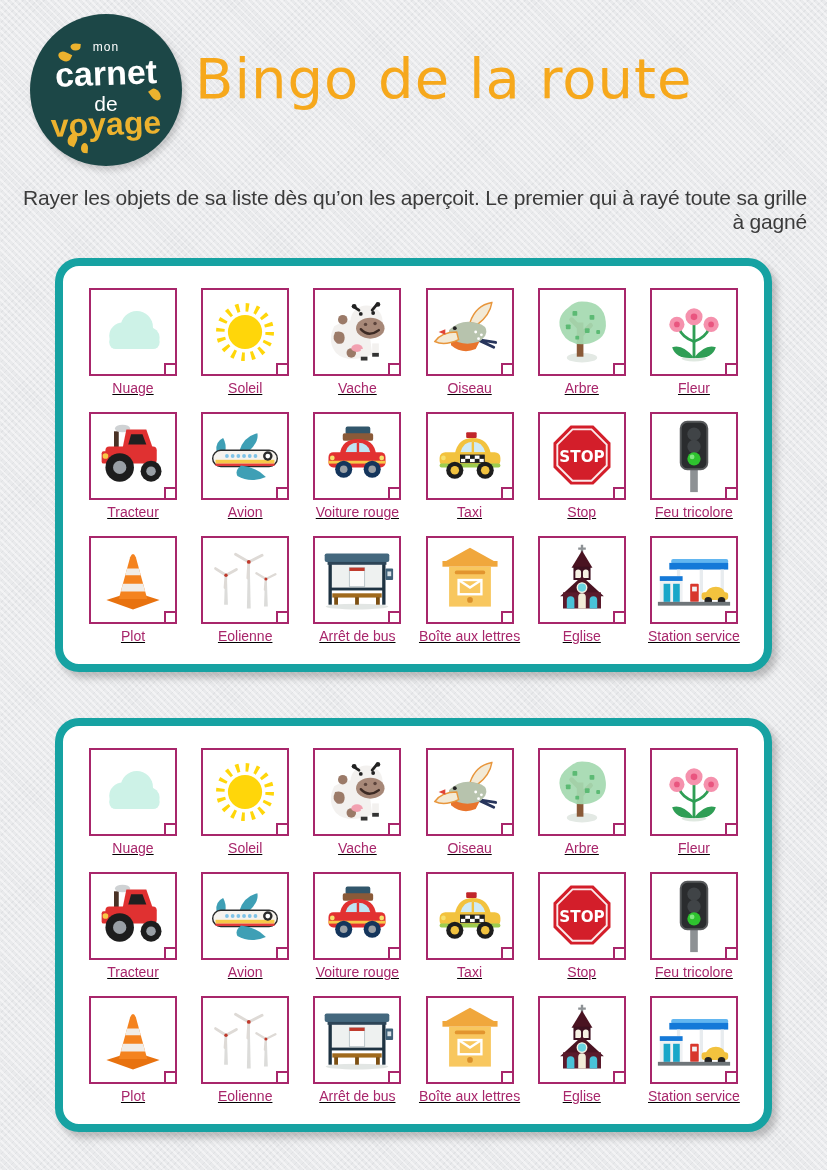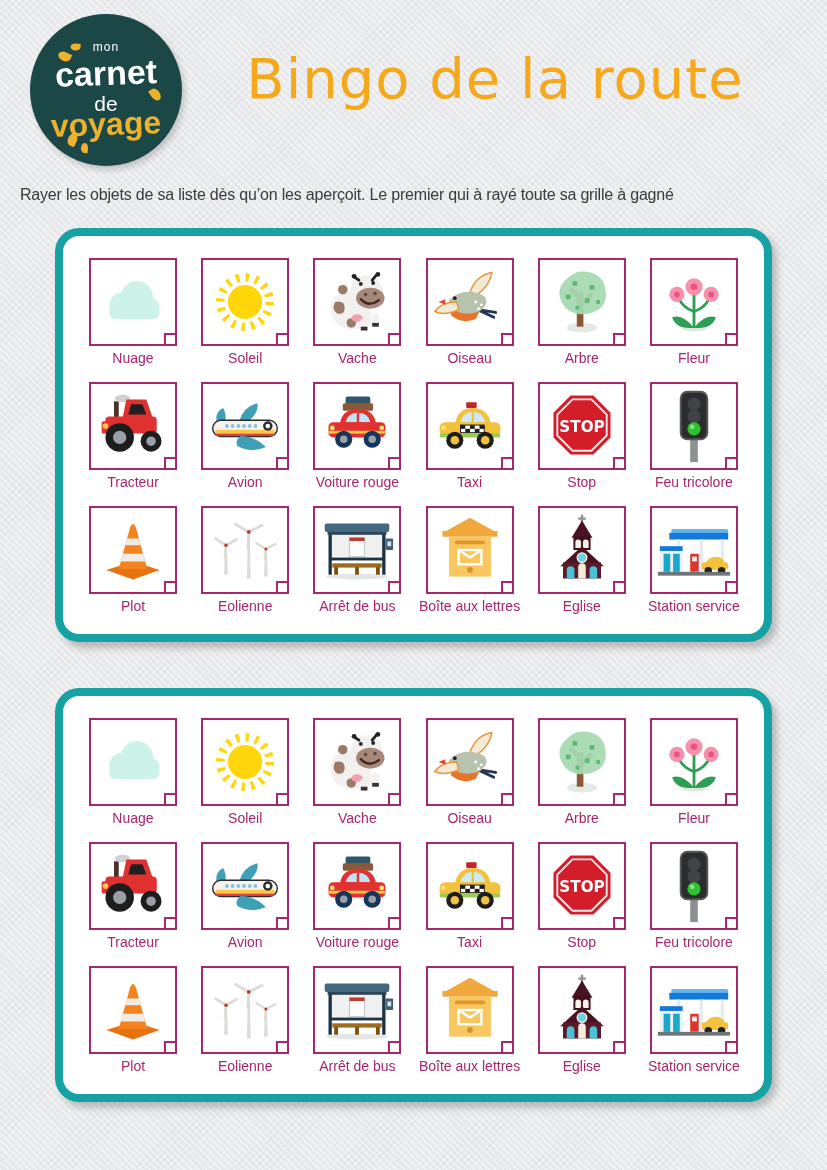--- a/index.html
+++ b/index.html
@@ -23,38 +23,38 @@
   .l-carnet { top:40px;  font-size:34px; font-weight:bold; transform:rotate(-2deg); }
   .l-de     { top:78px;  font-size:21px; }
   .l-voyage { top:92px;  font-size:32px; font-weight:bold; color:var(--logo_yellow,#ecb22e) !important; transform:rotate(-2deg); }
   .drop { position:absolute; width:9px; height:13px; background:var(--logo_yellow,#ecb22e); border-radius:0 50% 50% 50%; }
   .d1 { left:30px; top:36px; transform:rotate(115deg); }
   .d2 { left:42px; top:28px; transform:rotate(95deg); width:7px; height:10px; }
   .d3 { right:22px; top:74px; transform:rotate(-35deg); }
   .d4 { left:38px; bottom:20px; transform:rotate(205deg); }
   .d5 { left:51px; bottom:13px; transform:rotate(185deg); width:7px; height:10px; }
   .title {
-    position:absolute; left:195px; top:46px; width:600px; text-align:center;
+    position:absolute; left:195px; top:46px; width:600px; text-align:left;
     font-size:56px; color:var(--title_orange,#f6a81c); font-weight:400;
     letter-spacing:1px; font-family:"DejaVu Sans", sans-serif;
   }
   .instructions {
-    margin:14px 20px 0; text-align:left; font-size:16px;
+    margin:14px 20px 0; text-align:right; font-size:21px;
     color:var(--instruction_text,#3b3b3b); letter-spacing:-0.2px;
   }
   .card {
     width:717px; margin:24px 55px 0;
     background:#fff; border:8px solid var(--teal,#16a2a2); border-radius:24px;
     box-shadow:5px 6px 7px rgba(90,90,90,.35);
     padding:22px 26px 20px;
   }
   .card + .card { margin-top:46px; }
   .grid {
     display:grid; grid-template-columns:repeat(6, 88px);
-    justify-content:space-between; row-gap:16px;
+    justify-content:space-between; row-gap:16px;text-decoration:underline;
   }
   .cell { width:88px; }
   .imgbox {
     position:relative; width:88px; height:88px;
     border:2px solid var(--pink,#a8266b); background:#fff;
     display:flex; align-items:center; justify-content:center;
   }
   .imgbox .icon { width:76px; height:76px; display:block; }
   .imgbox .icon svg { width:76px; height:76px; display:block; }
   .checkbox {

